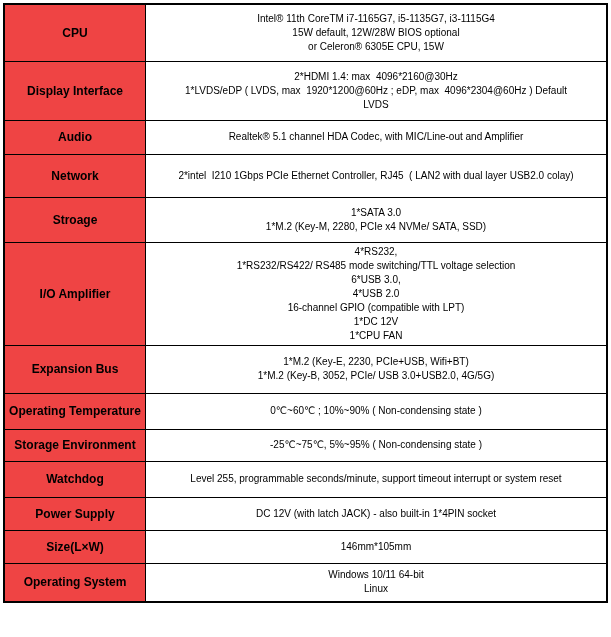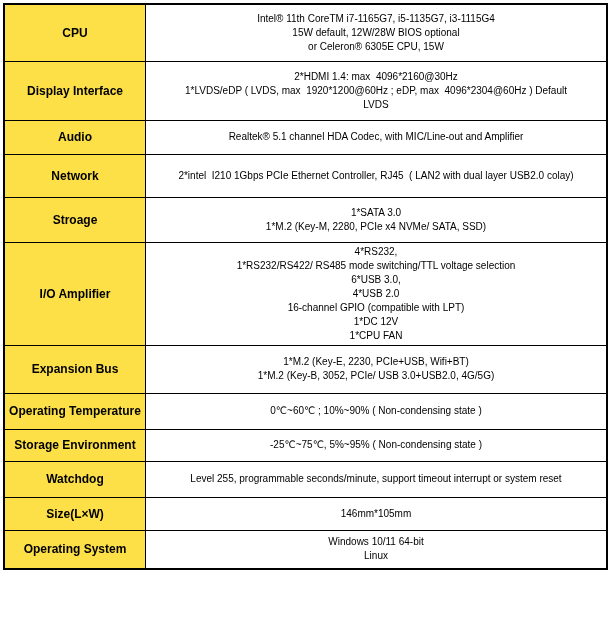--- a/index.html
+++ b/index.html
@@ -24,21 +24,21 @@
     border: 2px solid #000000;
   }
   table.spec td {
     border: 1px solid #000000;
     vertical-align: middle;
     text-align: center;
     overflow: hidden;
   }
   td.label {
     width: 134px;
-    background: #fde047;
+    background: #ef4444;
     font-weight: bold;
     font-size: 12px;
     line-height: 14px;
     padding: 0 3px;
   }
   td.value {
     background: #ffffff;
     font-size: 10px;
     line-height: 14px;
     padding: 0 8px;
@@ -119,20 +119,26 @@
         <div class="line">-25℃~75℃, 5%~95% ( Non-condensing state )</div>
       </td>
     </tr>
     <tr style="height:36px;">
       <td class="label">Watchdog</td>
       <td class="value">
         <div class="line">Level 255, programmable seconds/minute, support timeout interrupt or system reset</div>
       </td>
     </tr>
     <tr style="height:33px;">
+      <td class="label">Power Supply</td>
+      <td class="value">
+        <div class="line">DC 12V (with latch JACK) - also built-in 1*4PIN socket</div>
+      </td>
+    </tr>
+    <tr style="height:33px;">
       <td class="label">Size(L×W)</td>
       <td class="value">
         <div class="line">146mm*105mm</div>
       </td>
     </tr>
     <tr style="height:39px;">
       <td class="label">Operating System</td>
       <td class="value">
         <div class="line">Windows 10/11 64-bit</div>
         <div class="line">Linux</div>

